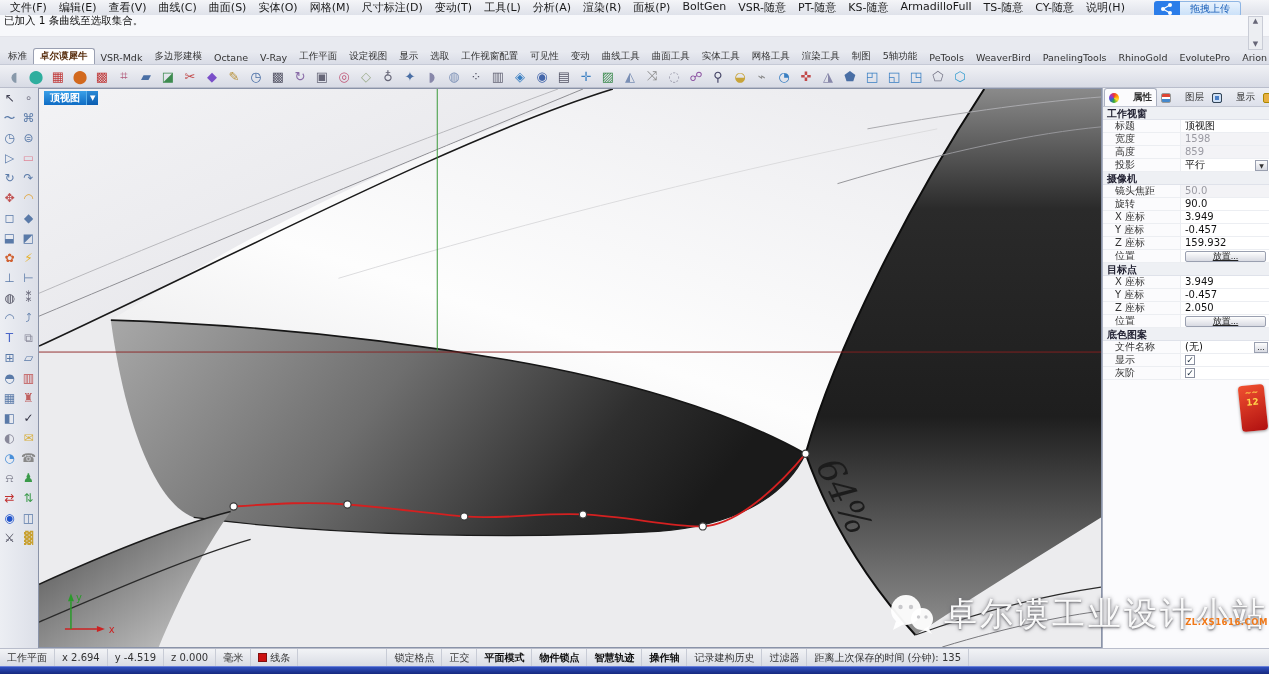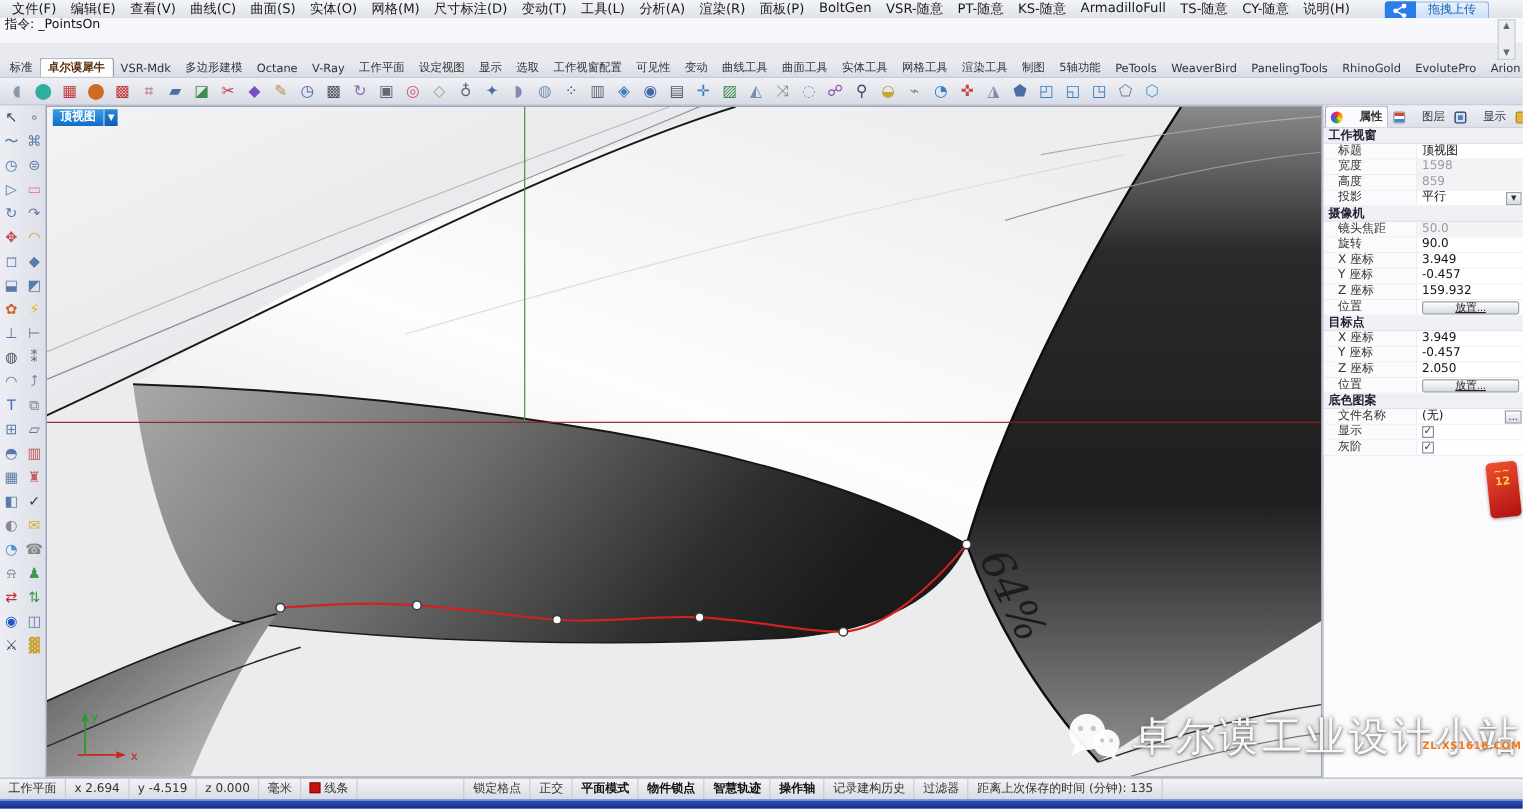--- a/index.html
+++ b/index.html
@@ -135,21 +135,21 @@
             <circle cx="3" cy="6" r="2" fill="#fff"></circle>
             <circle cx="10" cy="2" r="2" fill="#fff"></circle>
             <circle cx="10" cy="10" r="2" fill="#fff"></circle>
           </svg>
       </span>
       <span id="upload-btn">拖拽上传</span>
     </div>
   </div>
 
   <div id="cmdhist">
-    <div class="cmdline">指令: _PointsOn</div>
+    <div class="cmdline">已加入 1 条曲线至选取集合。</div>
   </div>
   <div id="cmd-scroll">
     <span>▲</span>
     <span>▼</span>
   </div>
 
   <div id="tabbar">
     <div id="tab-strip" style="display:flex;align-items:flex-end;">
         <span class="tab">标准</span>
         <span class="tab active">卓尔谟犀牛</span>

